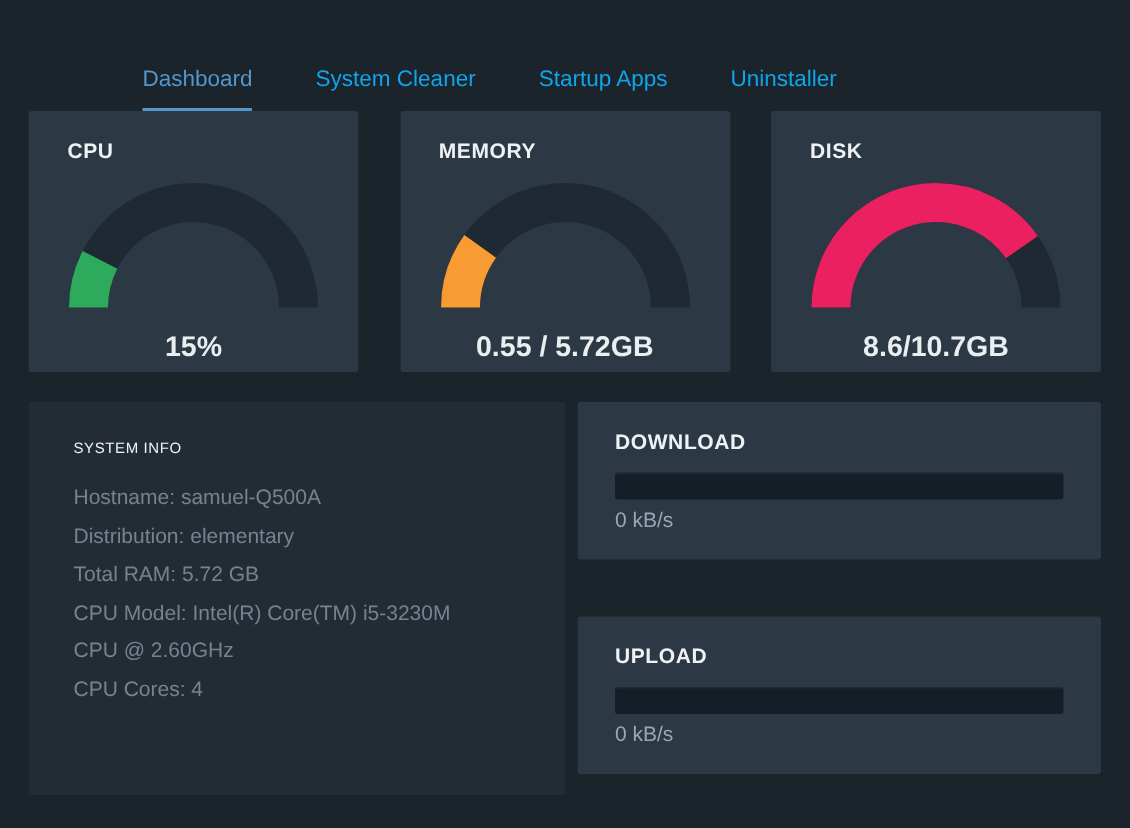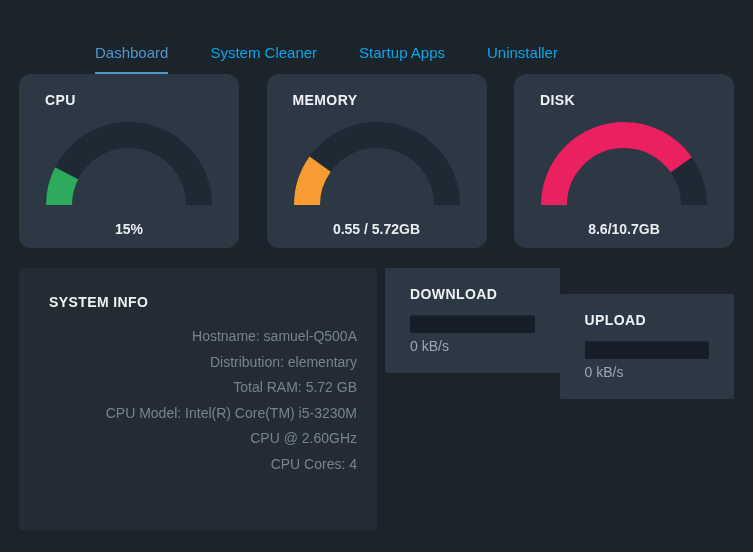--- a/index.html
+++ b/index.html
@@ -35,83 +35,82 @@
   
   .gauge-row {
     display: flex;
     justify-content: space-between;
     padding: 0 19px;
   }
   .gauge-card {
     width: 220px;
     height: 174px;
     background: #2c3844;
-    border-radius: 12px;
+    border-radius: 2px;
     padding-top: 18px;
   }
   .gauge-title {
     font-size: 14px;
     font-weight: bold;
     letter-spacing: 0.4px;
     color: #eef2f5;
     padding-left: 26px;
   }
   .gauge-svg {
     display: block;
     margin: 4px auto 0 auto;
   }
   .gauge-value {
     text-align: center;
-    font-size: 14px;
+    font-size: 19px;
     font-weight: 600;
     color: #e9eef1;
     margin-top: 3px;
   }
 
   
   .lower {
     display: flex;
     justify-content: space-between;
     padding: 0 19px;
     margin-top: 20px;
   }
   .sysinfo-panel {
     width: 358px;
     min-height: 262px;
     background: #232c34;
     border-radius: 2px;
     padding: 26px 20px 20px 30px;
   }
   .sysinfo-title {
-    font-size: 14px;
-    font-weight: bold;
+    font-size: 10px;
+    font-weight: normal;
     letter-spacing: 0.4px;
     color: #eef2f5;
     margin-bottom: 14px;
   }
   .sysinfo-line {
     font-size: 14px;
     color: #76838f;
     line-height: 25.5px;
-    text-align: right;
   }
 
   .net-col {
     width: 349px;
     display: flex;
-    flex-direction: row;
+    flex-direction: column;
   }
   .net-card {
     width: 349px;
     height: 105px;
     background: #2c3844;
     border-radius: 2px;
     padding: 18px 25px 0 25px;
   }
-  .net-card + .net-card { margin-top: 26px; }
+  .net-card + .net-card { margin-top: 38px; }
   .net-title {
     font-size: 14px;
     font-weight: bold;
     letter-spacing: 0.4px;
     color: #eef2f5;
   }
   .net-bar {
     margin-top: 13px;
     height: 18px;
     width: 100%;

